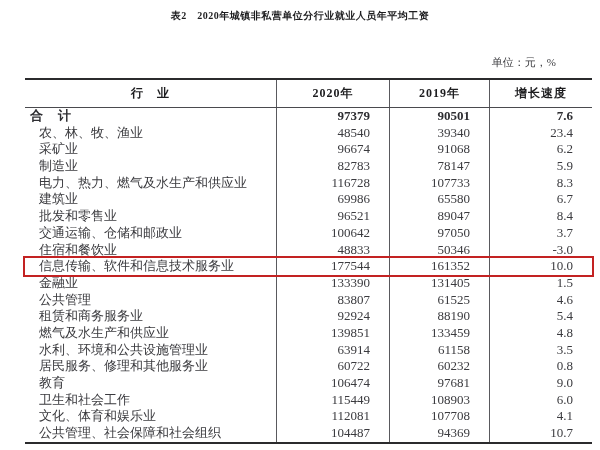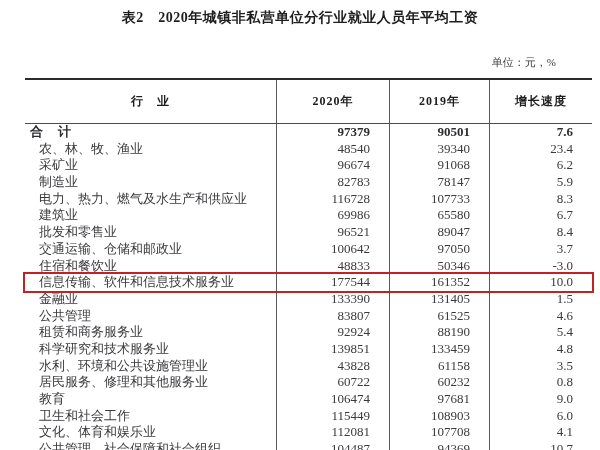--- a/index.html
+++ b/index.html
@@ -18,42 +18,42 @@
     width:600px;height:450px;
     background:var(--bg);
     font-family:"Liberation Serif","DejaVu Serif",serif;
     color:var(--ink);
     overflow:hidden;
   }
   .doc-title{
     position:absolute;
     top:9px;left:0;right:0;
     text-align:center;
-    font-size:14px;
+    font-size:10px;
     font-weight:bold;
     color:var(--title-ink);
     letter-spacing:0.5px;
   }
   .unit-note{
     position:absolute;
     top:55px;right:44px;
     font-size:11px;
     color:var(--ink);
   }
   .stat-table{
     position:absolute;
     left:25px;top:78px;
     width:567px;
     border-top:2px solid var(--line-heavy);
     border-bottom:2px solid var(--line-heavy);
   }
   .thead{
     display:grid;
     grid-template-columns:252px 113px 100px 102px;
-    height:44px;
+    height:28px;
     border-bottom:1.5px solid var(--line-mid);
   }
   .hcell{
     display:flex;align-items:center;justify-content:center;
     font-size:12px;font-weight:bold;color:var(--title-ink);
     letter-spacing:1px;
   }
   .hcell:not(:last-child){border-right:1px solid var(--line-light);}
   .tbody{display:block;}
   .trow{
@@ -163,28 +163,28 @@
     <div class="tcell c-num">61525</div>
     <div class="tcell c-num">4.6</div>
   </div>
       <div class="trow">
     <div class="tcell c-industry">租赁和商务服务业</div>
     <div class="tcell c-num">92924</div>
     <div class="tcell c-num">88190</div>
     <div class="tcell c-num">5.4</div>
   </div>
       <div class="trow">
-    <div class="tcell c-industry">科学研究和技术服务业</div>
+    <div class="tcell c-industry">燃气及水生产和供应业</div>
     <div class="tcell c-num">139851</div>
     <div class="tcell c-num">133459</div>
     <div class="tcell c-num">4.8</div>
   </div>
       <div class="trow">
     <div class="tcell c-industry">水利、环境和公共设施管理业</div>
-    <div class="tcell c-num">43828</div>
+    <div class="tcell c-num">63914</div>
     <div class="tcell c-num">61158</div>
     <div class="tcell c-num">3.5</div>
   </div>
       <div class="trow">
     <div class="tcell c-industry">居民服务、修理和其他服务业</div>
     <div class="tcell c-num">60722</div>
     <div class="tcell c-num">60232</div>
     <div class="tcell c-num">0.8</div>
   </div>
       <div class="trow">

